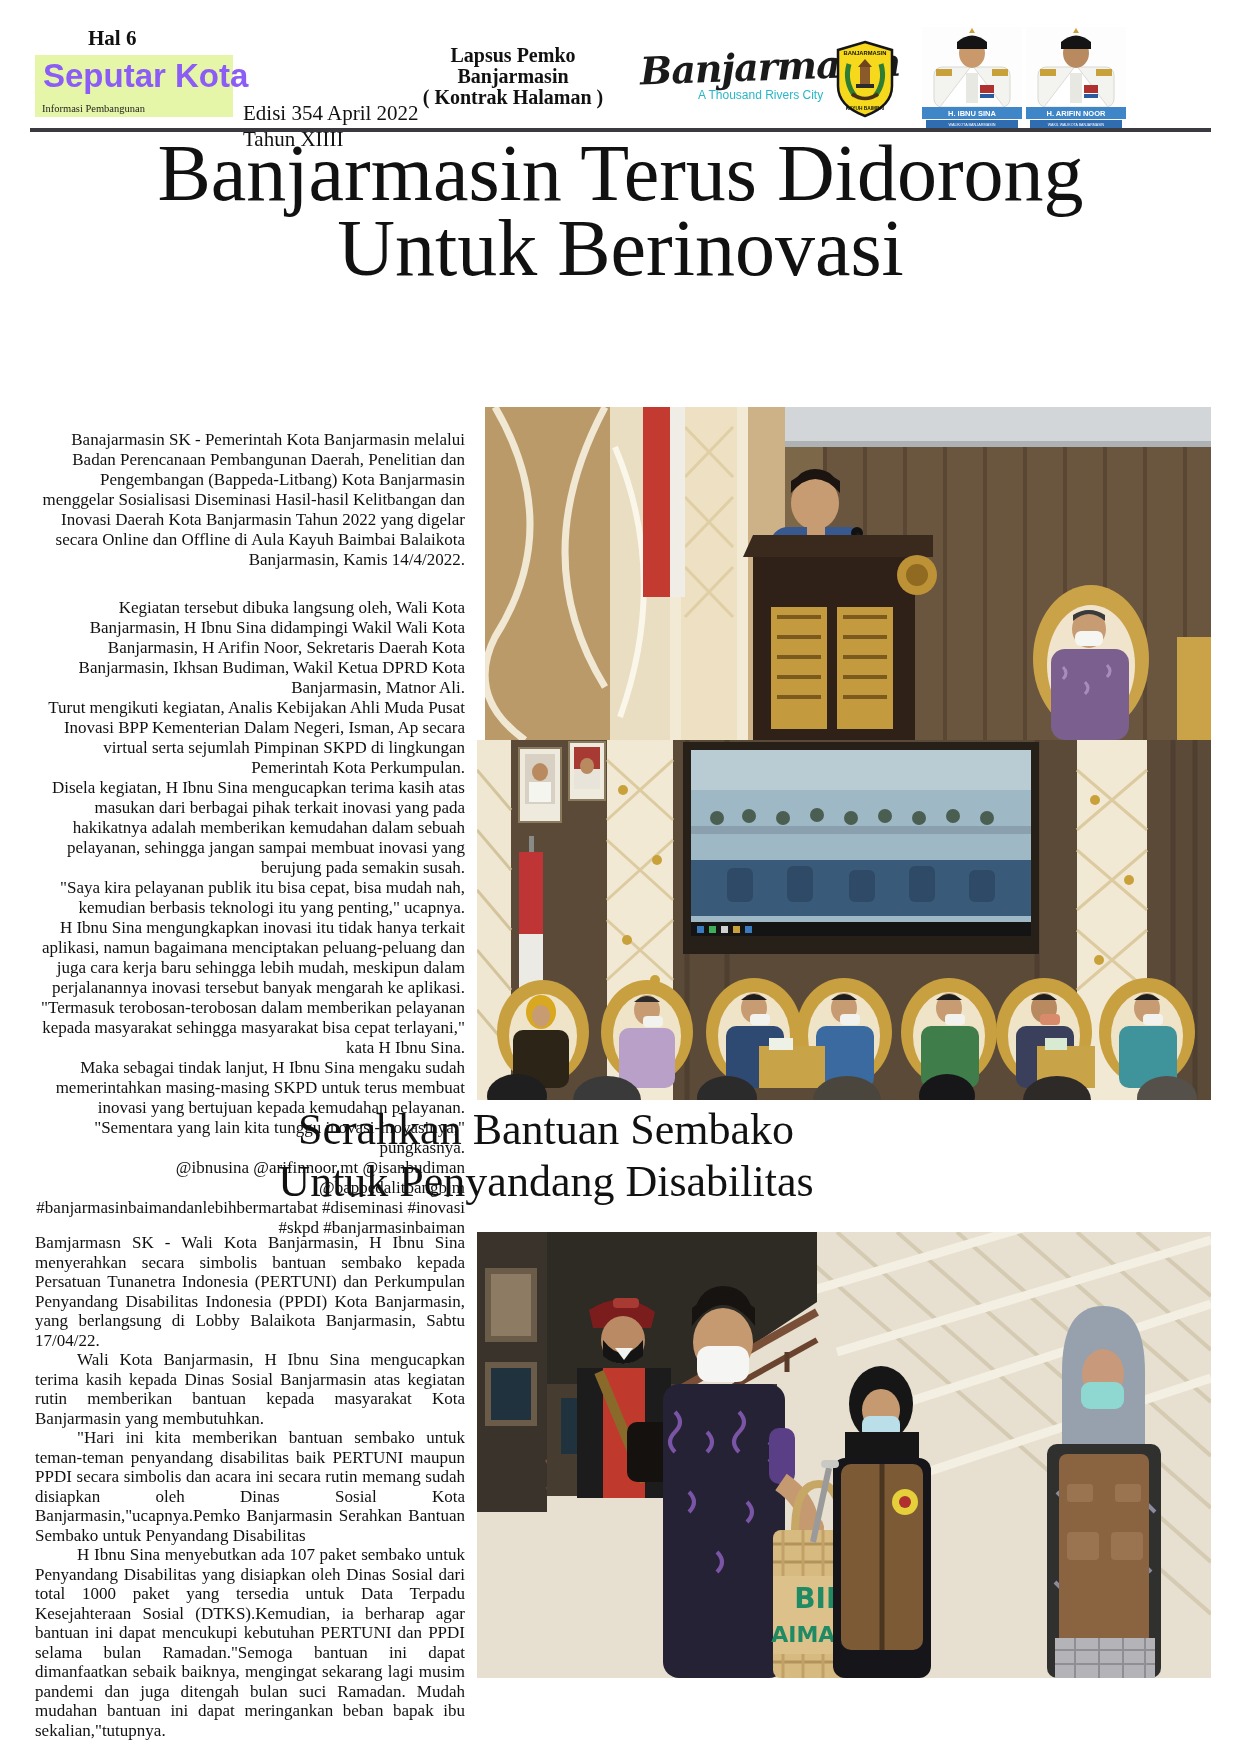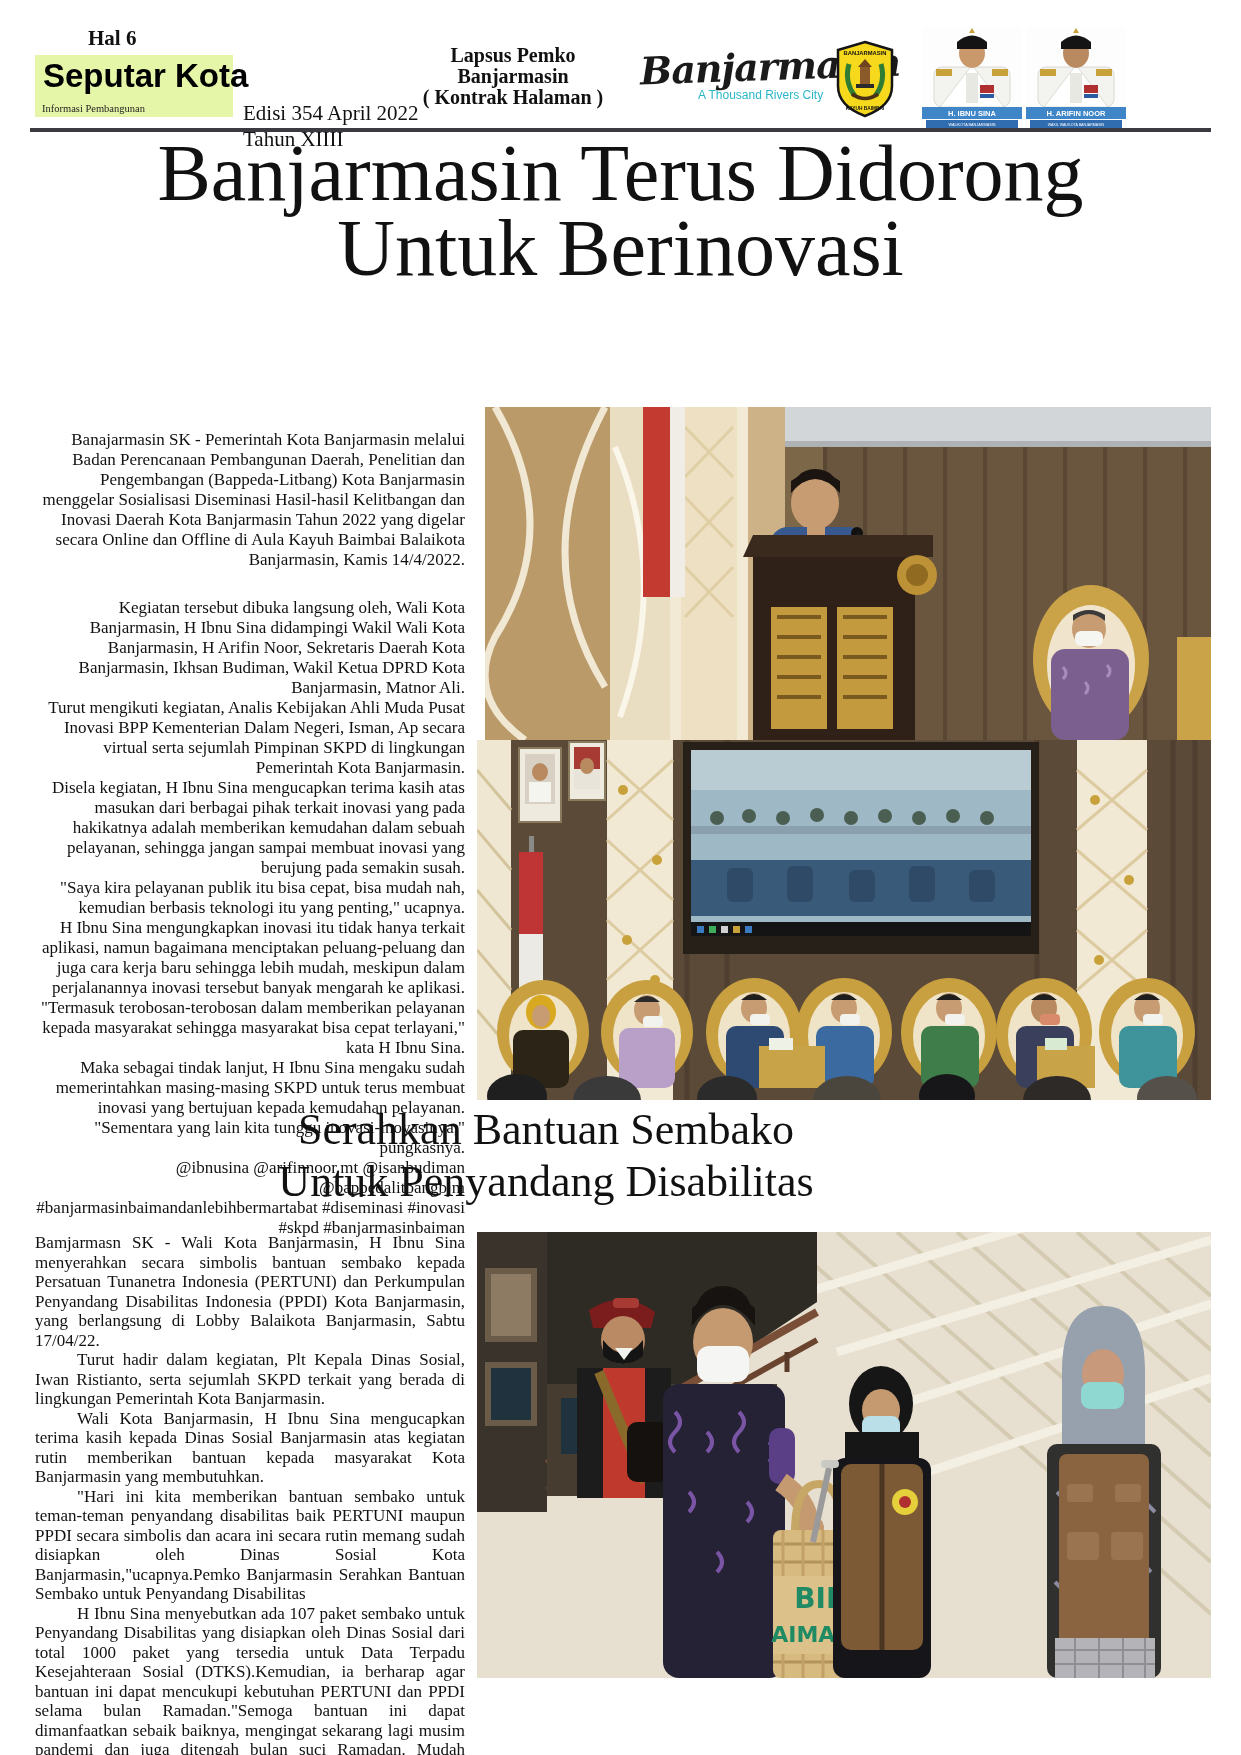--- a/index.html
+++ b/index.html
@@ -4,21 +4,21 @@
 <style>
   html,body{margin:0;padding:0;background:#888;}
   .page{position:relative;width:1241px;height:1755px;background:#ffffff;overflow:hidden;
         font-family:"Liberation Serif",serif;color:#111;}
   .abs{position:absolute;}
 
   
   .hal{left:88px;top:26px;font-size:21px;font-weight:bold;}
   .brand-box{left:35px;top:55px;width:198px;height:62px;background:#e6f6a8;}
   .brand-name{position:absolute;left:8px;top:2px;font-family:"Liberation Sans",sans-serif;
-              font-weight:bold;font-size:33px;color:#000000;letter-spacing:0px;white-space:nowrap;}
+              font-weight:bold;font-size:33px;color:#8b5cf6;letter-spacing:0px;white-space:nowrap;}
   .brand-tagline{position:absolute;left:7px;bottom:3px;font-size:10.5px;color:#1d1d1d;}
   .edition{left:243px;top:56px;font-size:21px;line-height:26px;margin-top:44px;}
   .rubric{left:408px;top:45px;width:210px;text-align:center;font-weight:bold;
           font-size:20px;line-height:21px;}
   .citylogo{left:640px;top:44px;width:180px;height:64px;}
   .citylogo .script{position:absolute;left:0;top:0;font-family:"DejaVu Serif",serif;
           font-style:italic;font-size:38px;font-weight:bold;color:#1a1a1a;
           transform:rotate(-2deg);letter-spacing:-1px;white-space:nowrap;}
   .citylogo .tagline{position:absolute;left:58px;top:44px;font-family:"Liberation Sans",sans-serif;
           font-size:12px;color:#29b7c8;white-space:nowrap;}
@@ -131,21 +131,21 @@
     <div>Banjarmasin Terus Didorong</div>
     <div>Untuk Berinovasi</div>
   </div>
 
   <div class="abs col col1a">
     <p>Banajarmasin SK - Pemerintah Kota Banjarmasin melalui Badan Perencanaan Pembangunan Daerah, Penelitian dan Pengembangan (Bappeda-Litbang) Kota Banjarmasin menggelar Sosialisasi Diseminasi Hasil-hasil Kelitbangan dan Inovasi Daerah Kota Banjarmasin Tahun 2022 yang digelar secara Online dan Offline di Aula Kayuh Baimbai Balaikota Banjarmasin, Kamis 14/4/2022.</p>
   </div>
 
   <div class="abs col col1b">
     <p>Kegiatan tersebut dibuka langsung oleh, Wali Kota Banjarmasin, H Ibnu Sina didampingi Wakil Wali Kota Banjarmasin, H Arifin Noor, Sekretaris Daerah Kota Banjarmasin, Ikhsan Budiman, Wakil Ketua DPRD Kota Banjarmasin, Matnor Ali.</p>
-    <p>Turut mengikuti kegiatan, Analis Kebijakan Ahli Muda Pusat Inovasi BPP Kementerian Dalam Negeri, Isman, Ap secara virtual serta sejumlah Pimpinan SKPD di lingkungan Pemerintah Kota Banjarmasin.</p>
+    <p>Turut mengikuti kegiatan, Analis Kebijakan Ahli Muda Pusat Inovasi BPP Kementerian Dalam Negeri, Isman, Ap secara virtual serta sejumlah Pimpinan SKPD di lingkungan Pemerintah Kota Perkumpulan.</p>
     <p>Disela kegiatan, H Ibnu Sina mengucapkan terima kasih atas masukan dari berbagai pihak terkait inovasi yang pada hakikatnya adalah memberikan kemudahan dalam sebuah pelayanan, sehingga jangan sampai membuat inovasi yang berujung pada semakin susah.</p>
     <p>"Saya kira pelayanan publik itu bisa cepat, bisa mudah nah, kemudian berbasis teknologi itu yang penting," ucapnya.</p>
     <p>H Ibnu Sina mengungkapkan inovasi itu tidak hanya terkait aplikasi, namun bagaimana menciptakan peluang-peluang dan juga cara kerja baru sehingga lebih mudah, meskipun dalam perjalanannya inovasi tersebut banyak mengarah ke aplikasi.</p>
     <p>"Termasuk terobosan-terobosan dalam memberikan pelayanan kepada masyarakat sehingga masyarakat bisa cepat terlayani," kata H Ibnu Sina.</p>
     <p>Maka sebagai tindak lanjut, H Ibnu Sina mengaku sudah memerintahkan masing-masing SKPD untuk terus membuat inovasi yang bertujuan kepada kemudahan pelayanan. "Sementara yang lain kita tunggu inovasi-inovasinya," pungkasnya.</p>
     <p>@ibnusina @arifinnoor.mt @isanbudiman @bappedalitbangbjm #banjarmasinbaimandanlebihbermartabat #diseminasi #inovasi #skpd #banjarmasinbaiman</p>
   </div>
 
   <svg class="abs photo photo1" viewBox="0 0 726 333" preserveAspectRatio="none">
     <rect width="726" height="333" fill="#cdb288"></rect>
@@ -338,21 +338,20 @@
     </g>
   </svg>
 
   <div class="abs headline2">
     <div>Serahkan Bantuan Sembako</div>
     <div>Untuk Penyandang Disabilitas</div>
   </div>
 
   <div class="abs col col2">
     <p>Bamjarmasn SK - Wali Kota Banjarmasin, H Ibnu Sina menyerahkan secara simbolis bantuan sembako kepada Persatuan Tunanetra Indonesia (PERTUNI) dan Perkumpulan Penyandang Disabilitas Indonesia (PPDI) Kota Banjarmasin, yang berlangsung di Lobby Balaikota Banjarmasin, Sabtu 17/04/22.</p>
-    <p class="ind">Turut hadir dalam kegiatan, Plt Kepala Dinas Sosial, Iwan Ristianto, serta sejumlah SKPD terkait yang berada di lingkungan Pemerintah Kota Banjarmasin.</p>
     <p class="ind">Wali Kota Banjarmasin, H Ibnu Sina mengucapkan terima kasih kepada Dinas Sosial Banjarmasin atas kegiatan rutin memberikan bantuan kepada masyarakat Kota Banjarmasin yang membutuhkan.</p>
     <p class="ind">"Hari ini kita memberikan bantuan sembako untuk teman-teman penyandang disabilitas baik PERTUNI maupun PPDI secara simbolis dan acara ini secara rutin memang sudah disiapkan oleh Dinas Sosial Kota Banjarmasin,"ucapnya.Pemko Banjarmasin Serahkan Bantuan Sembako untuk Penyandang Disabilitas</p>
     <p class="ind">H Ibnu Sina menyebutkan ada 107 paket sembako untuk Penyandang Disabilitas yang disiapkan oleh Dinas Sosial dari total 1000 paket yang tersedia untuk Data Terpadu Kesejahteraan Sosial (DTKS).Kemudian, ia berharap agar bantuan ini dapat mencukupi kebutuhan PERTUNI dan PPDI selama bulan Ramadan."Semoga bantuan ini dapat dimanfaatkan sebaik baiknya, mengingat sekarang lagi musim pandemi dan juga ditengah bulan suci Ramadan. Mudah mudahan bantuan ini dapat meringankan beban bapak ibu sekalian,"tutupnya.</p>
   </div>
 
   <svg class="abs photo photo3" viewBox="0 0 734 446" preserveAspectRatio="none">
     <rect width="734" height="446" fill="#e7dfcf"></rect>
     <path d="M360,0 L734,330 M300,0 L734,382 M420,0 L734,276 M480,0 L734,224 M540,0 L734,170 M600,0 L734,118 M660,0 L734,64" stroke="#d5cab2" stroke-width="4"></path>
     <path d="M330,60 L734,-60 M360,120 L734,8 M400,180 L734,72 M450,240 L734,146" stroke="#f4efe3" stroke-width="9"></path>
 

